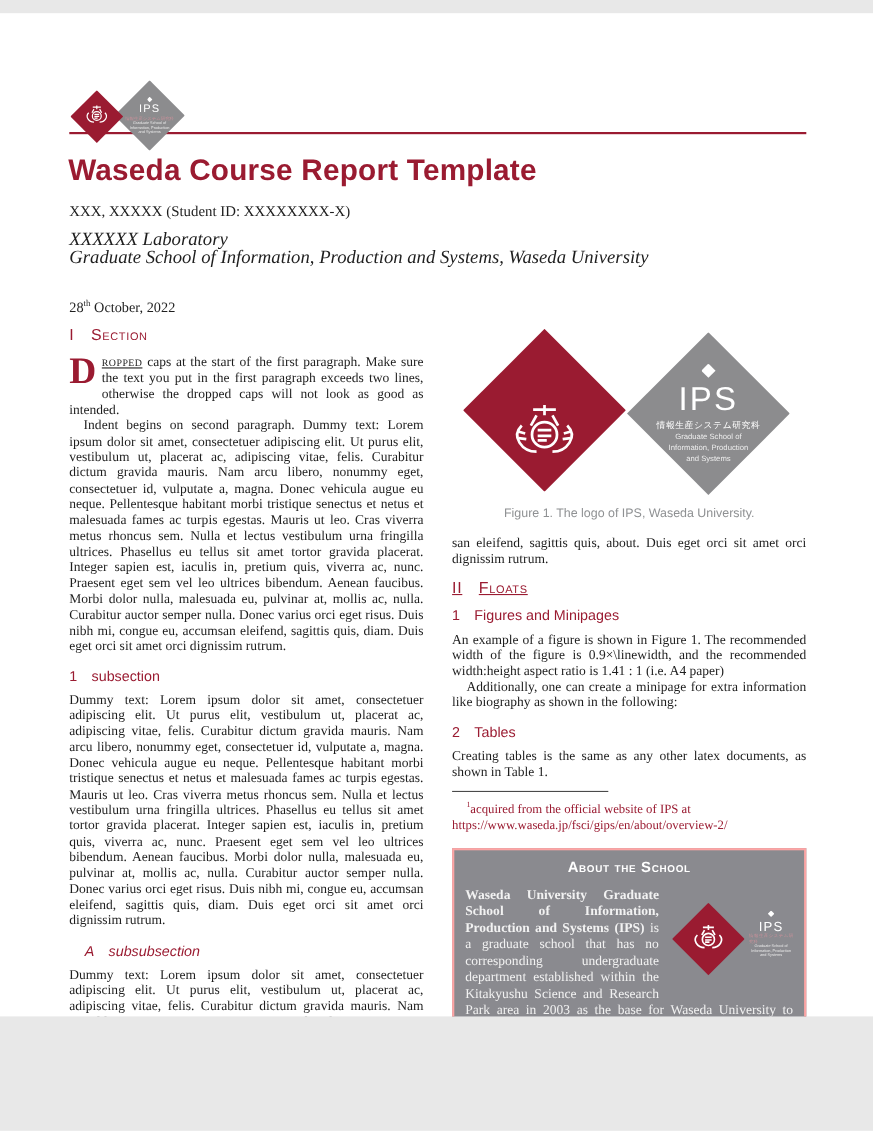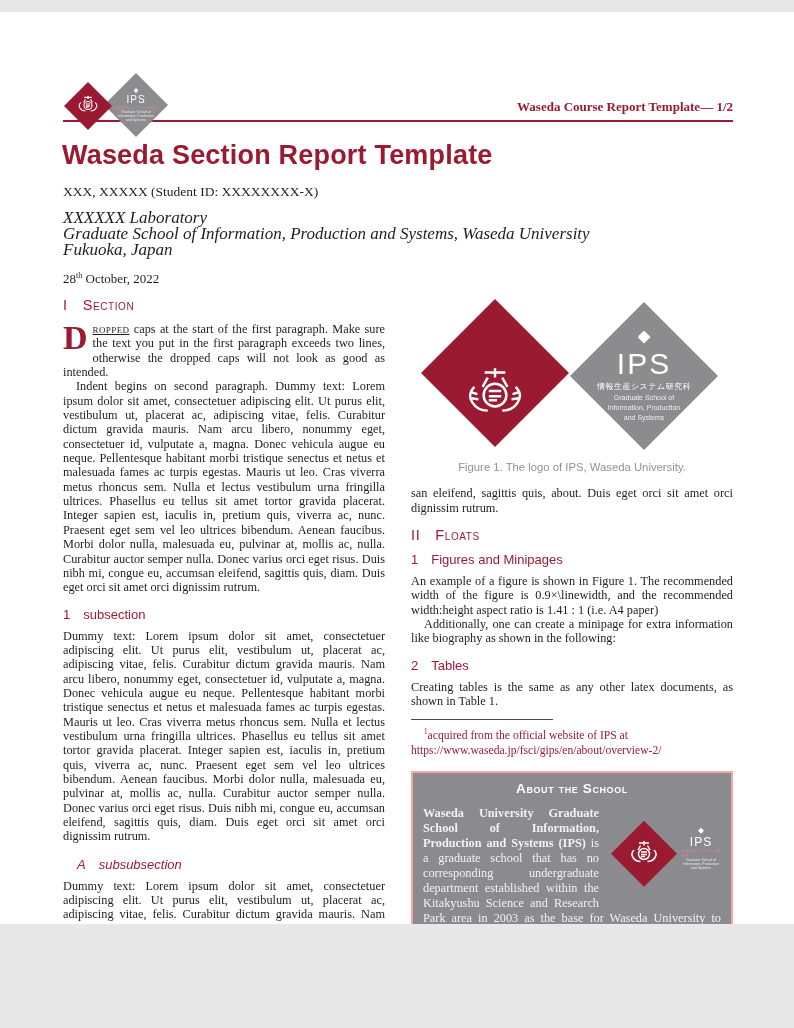--- a/index.html
+++ b/index.html
@@ -100,29 +100,27 @@
     </span>
   </div>
   <div class="logo-ips-sm diamond">
     <span class="md diamond"></span>
     <span class="mark">IPS</span>
     <span class="jp">情報生産システム研究科</span>
     <span class="sub">Graduate School of</span>
     <span class="sub">Information, Production</span>
     <span class="sub">and Systems</span>
   </div>
-  <div class="header-right">Waseda Course Report Template— 1/2</div>
   <div class="rule-top"></div>
 
-  <div class="doc-title">Waseda Section Report Template</div>
+  <div class="doc-title">Waseda Course Report Template</div>
   <div class="author">XXX, XXXXX (Student ID: XXXXXXXX-X)</div>
   <div class="affil">
     <div>XXXXXX Laboratory</div>
     <div>Graduate School of Information, Production and Systems, Waseda University</div>
-    <div>Fukuoka, Japan</div>
   </div>
   <div class="date"><span>28</span><sup>th</sup><span> October, 2022</span></div>
 
   <div class="columns">
 
     <div class="col">
       <div class="sec-heading">
         <span class="num">I</span>
         <span>Section</span>
       </div>
@@ -164,21 +162,21 @@
             <span class="ips-sub">Graduate School of</span>
             <span class="ips-sub">Information, Production</span>
             <span class="ips-sub">and Systems</span>
           </div>
         </div>
         <div class="fig-caption">Figure 1. The logo of IPS, Waseda University.</div>
       </div>
 
       <p>san eleifend, sagittis quis, about. Duis eget orci sit amet orci dignissim rutrum.</p>
 
-      <div class="sec-heading" style="margin-top:12px;">
+      <div class="sec-heading" style="margin-top:12px;text-decoration:underline;">
         <span class="num">II</span>
         <span>Floats</span>
       </div>
       <div class="sub-heading" style="margin-top:6px;">
         <span>1</span>
         <span>Figures and Minipages</span>
       </div>
       <p>An example of a figure is shown in Figure 1. The recommended width of the figure is 0.9×\linewidth, and the recommended width:height aspect ratio is 1.41 : 1 (i.e. A4 paper)</p>
       <p class="p-indent">Additionally, one can create a minipage for extra information like biography as shown in the following:</p>
 

